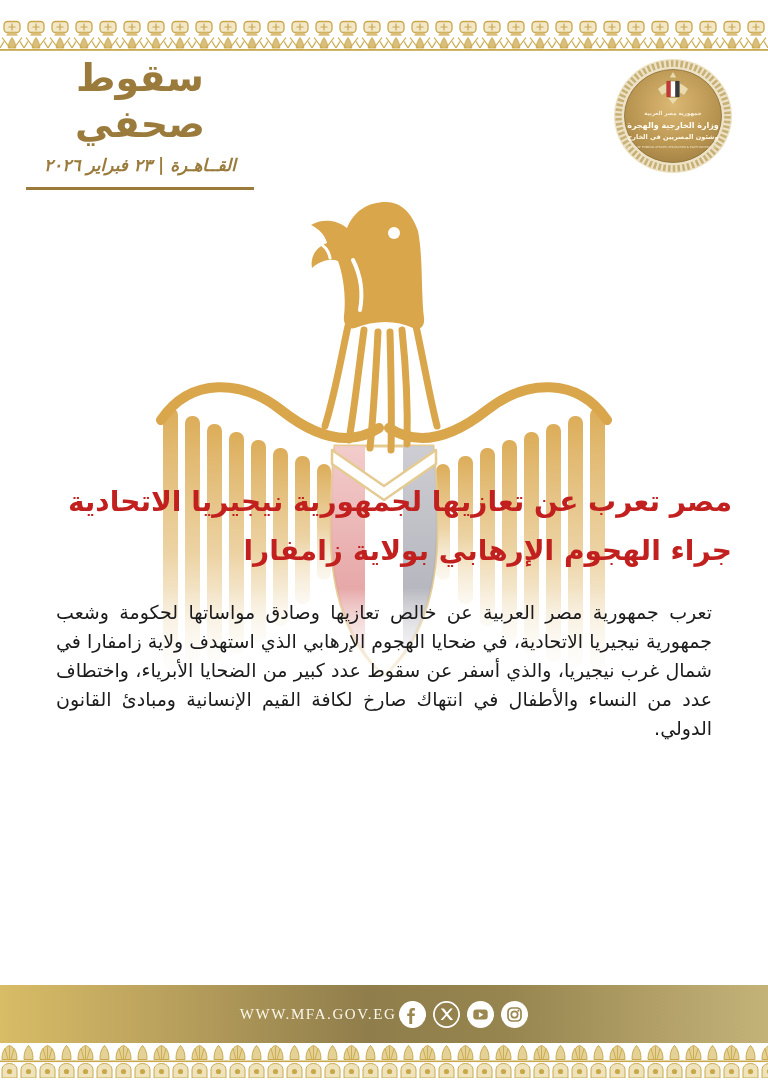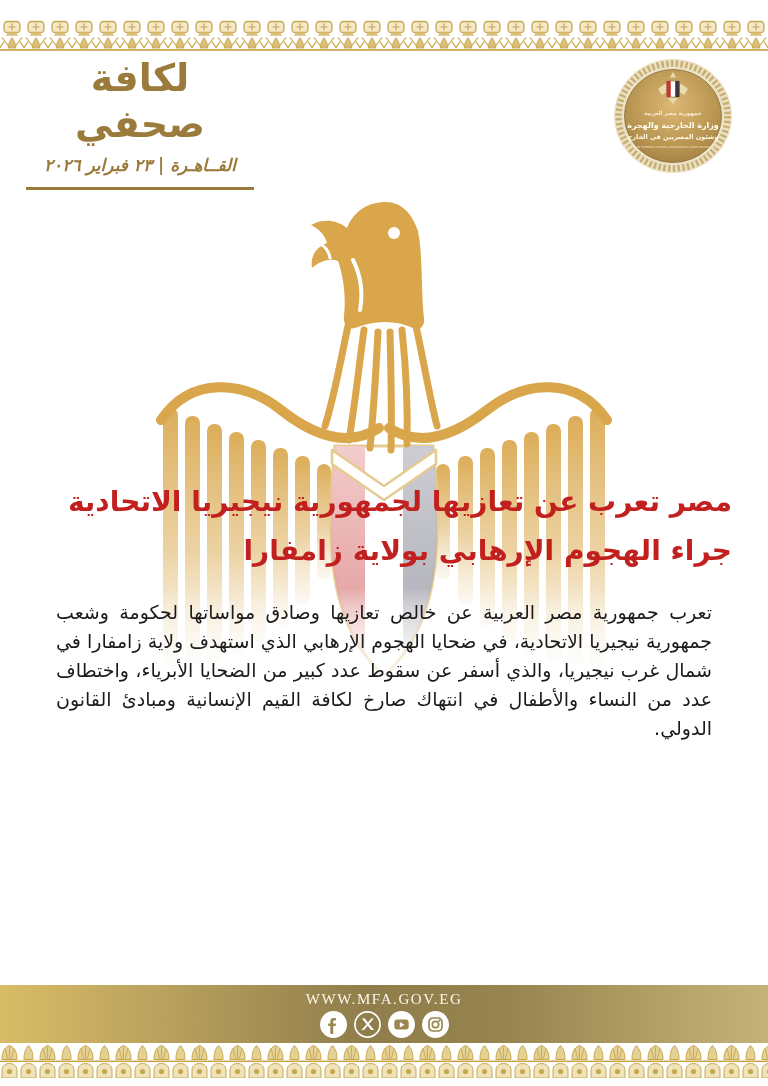--- a/index.html
+++ b/index.html
@@ -43,21 +43,21 @@
     color: #1b1b1b; font-weight: 400;
     font-size: 19px; line-height: 29px;
   }
   .para1 { top: 598px; }
   .para2 { top: 742px; }
 
   .footer-band {
     position: absolute; top: 985px; left: 0; width: 768px; height: 58px;
     background: linear-gradient(90deg,
       #D8BC66 0%, #BCA35E 20%, #8F7D4B 48%, #97854F 66%, #C4B379 100%);
-    display: flex; flex-direction: column; align-items: center; justify-content: center;
+    display: flex; flex-direction: row; align-items: center; justify-content: center;
     gap: 3px; z-index: 3;
   }
   .website {
     color: #FBF7EA; font-family: "Liberation Serif", serif;
     font-size: 15px; letter-spacing: 1.6px; font-weight: 400;
   }
   .social-row { display: flex; gap: 7px; }
   .sicon { width: 27px; height: 27px; display: inline-block; cursor: pointer; }
 </style>
 </head>
@@ -318,21 +318,21 @@
       <rect x="4" y="1.5" width="16" height="11" rx="3.5" fill="#F2E7C8" stroke="#C9A84C" stroke-width="1.3"></rect>
       <path d="M12,3.5 v7 M8.5,7 h7" stroke="#C9A84C" stroke-width="1.2" fill="none"></path>
       <path d="M8,12.5 h8 l2,3.2 h-12 z" fill="#D9BE7A"></path>
       <path d="M12,17.5 C9.2,21.5 8.2,24.5 8.2,28 L15.8,28 C15.8,24.5 14.8,21.5 12,17.5 Z" fill="#D9BE7A" stroke="#C9A84C" stroke-width="0.8"></path>
       <path d="M2,17.5 L10,28 M22,17.5 L14,28 M0,28 l4,-6.5 M24,28 l-4,-6.5" stroke="#C9A84C" stroke-width="1.2" fill="none"></path>
       <rect x="0" y="29" width="24" height="1.8" fill="#C9A84C"></rect>
     </svg>
     </div>
 
   <div class="header-left">
-    <div class="statement-type">لكافة صحفي</div>
+    <div class="statement-type">سقوط صحفي</div>
     <div class="dateline">القــاهـرة | ٢٣ فبراير ٢٠٢٦</div>
     <div class="rule"></div>
   </div>
 
   <div class="seal">
     <svg width="122" height="120" viewBox="0 0 122 120" xmlns="http://www.w3.org/2000/svg">
       <defs>
         <radialGradient id="sealG" cx="50%" cy="38%" r="75%">
           <stop offset="0%" stop-color="#DBB873"></stop>
           <stop offset="65%" stop-color="#B6924F"></stop>

